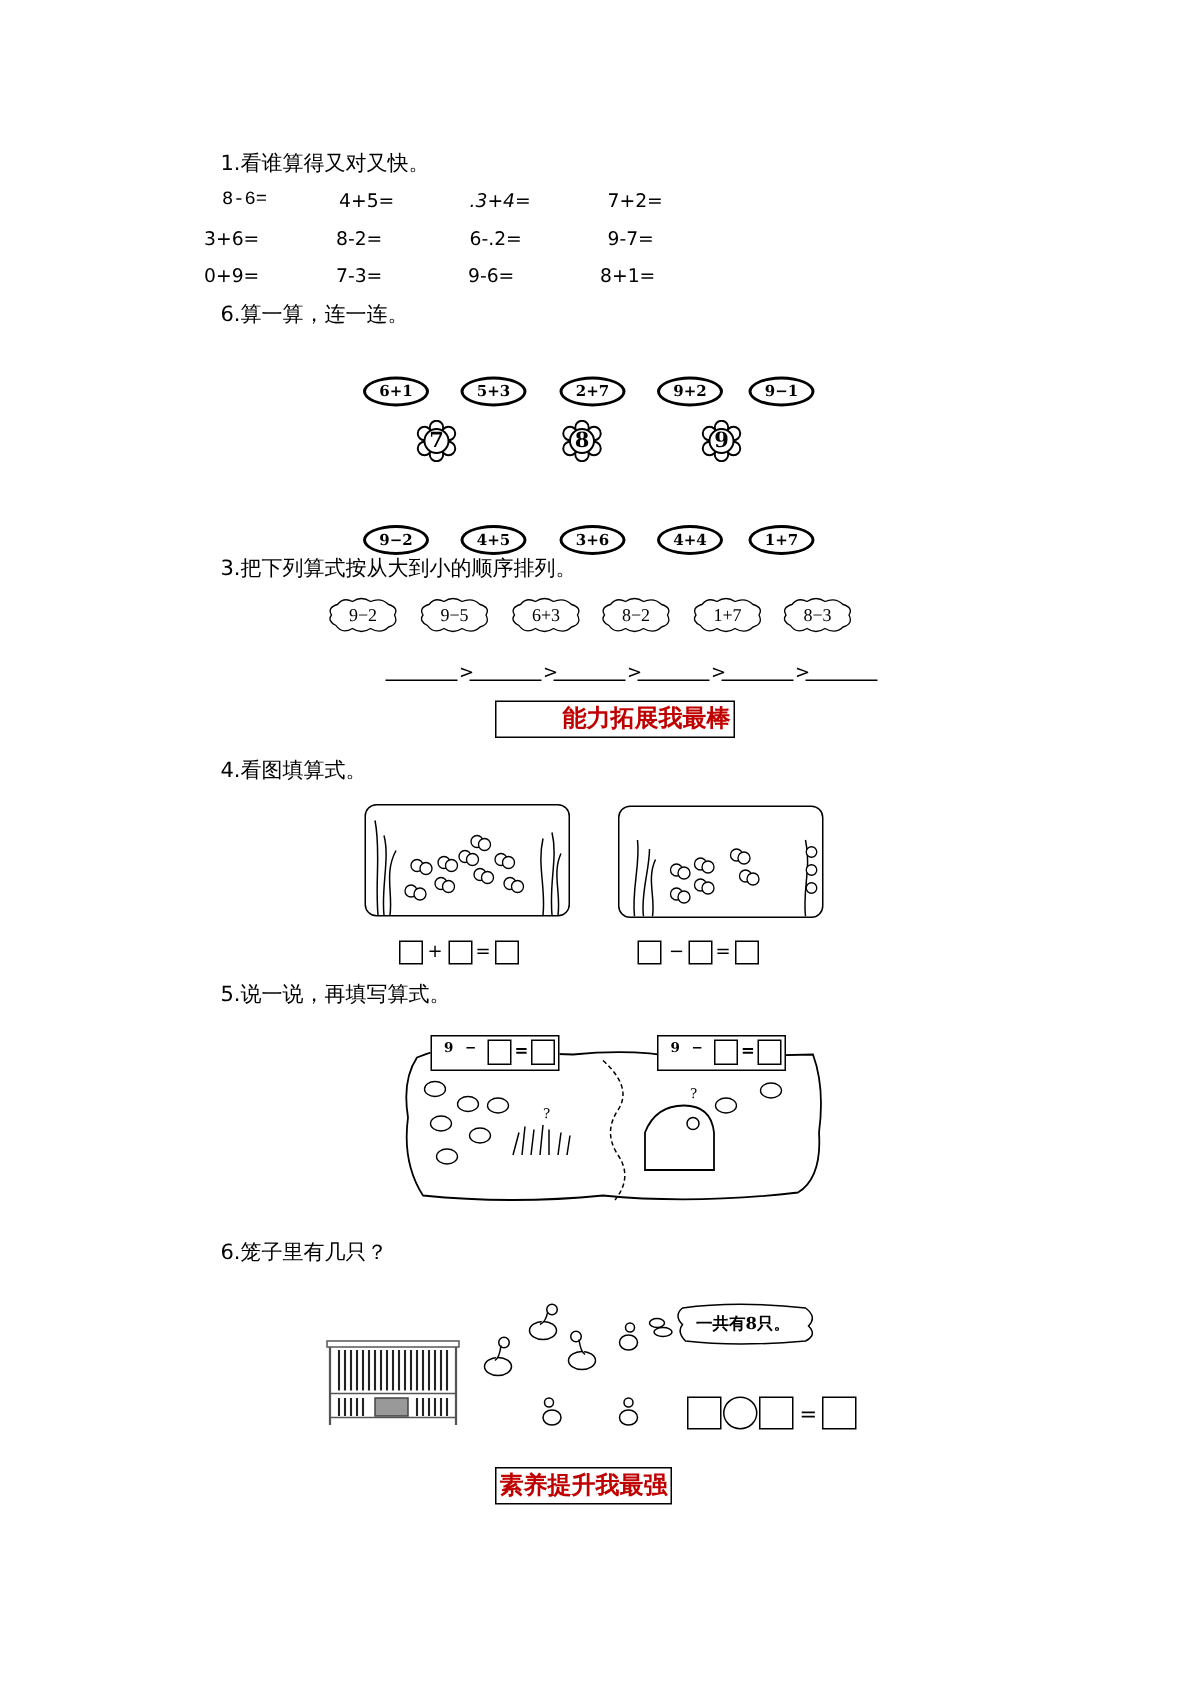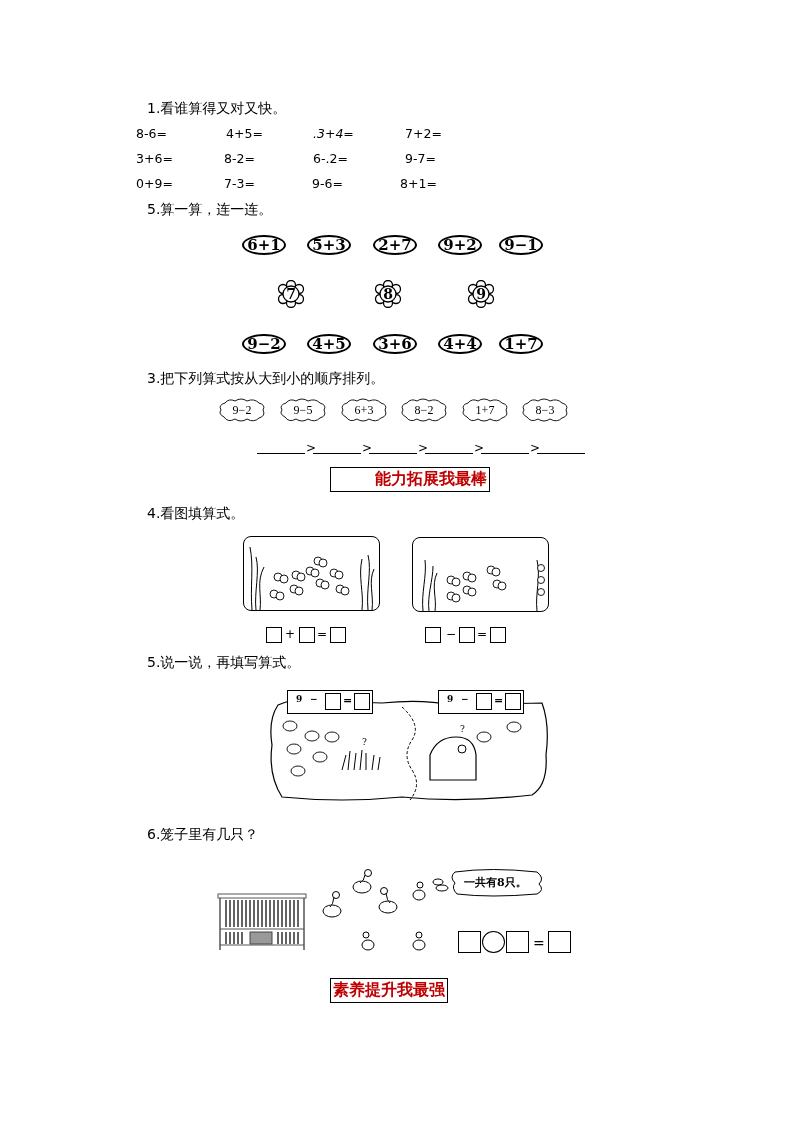--- a/index.html
+++ b/index.html
@@ -2,22 +2,22 @@
 <html><head>
 <meta charset="utf-8">
 <style>
   html, body { margin:0; padding:0; background:#ffffff; }
   body { width:794px; height:1123px; position:relative; overflow:hidden;
          font-family:"DejaVu Sans","Liberation Sans",sans-serif; color:#000; }
   .abs { position:absolute; }
   .qtitle { font-size:14px; white-space:nowrap;margin-left:29px; }
   .expr { font-size:12.5px; white-space:nowrap; font-family:"DejaVu Sans",sans-serif; }
   .oval { position:absolute; width:44px; height:20px; border:2px solid #000; border-radius:50%;
-          font-family:"DejaVu Serif","Liberation Serif",serif; font-size:15px; font-weight:bold;
-          display:flex; align-items:center; justify-content:center; box-sizing:border-box; }
+          font-family:"DejaVu Serif","Liberation Serif",serif; font-size:10px; font-weight:bold;
+          display:flex; align-items:center; justify-content:center; box-sizing:border-box;margin-top:16px; }
   .flower { position:absolute; width:28px; height:28px; }
   .flower span { position:absolute; left:0; top:0; width:28px; height:28px; display:flex;
           align-items:center; justify-content:center; font-family:"DejaVu Serif",serif;
           font-size:14px; font-weight:bold; }
   .cloud { position:absolute; width:50px; height:26px; }
   .cloud span { position:absolute; left:0; top:0; width:50px; height:26px; display:flex;
           align-items:center; justify-content:center; font-family:"Liberation Serif",serif; font-size:12px; }
   .blank { position:absolute; height:1px; background:#000; top:453px; }
   .gt { position:absolute; top:441px; font-size:12px; }
   .banner { position:absolute; border:1px solid #000; color:#c00000; font-weight:bold;
@@ -25,35 +25,35 @@
             padding:1px 2px; white-space:nowrap; letter-spacing:0px; }
   .box { position:absolute; border:1.3px solid #000; background:#fff; box-sizing:border-box; }
   .sign { position:absolute; font-size:12px; }
   .frame { position:absolute; border:1.5px solid #000; border-radius:8px; }
 </style>
 </head>
 <body>
 
 <div class="abs qtitle" style="left:118px;top:100px;">1.看谁算得又对又快。</div>
 <div class="abs">
-  <div class="abs expr" style="left:136px;top:126px;">8-6=</div>
+  <div class="abs expr" style="left:148px;top:126px;font-family:Liberation Mono, monospace;">8-6=</div>
   <div class="abs expr" style="left:226px;top:126px;">4+5=</div>
   <div class="abs expr" style="left:313px;top:126px;font-style:italic;">.3+4=</div>
   <div class="abs expr" style="left:405px;top:126px;">7+2=</div>
   <div class="abs expr" style="left:136px;top:151px;">3+6=</div>
   <div class="abs expr" style="left:224px;top:151px;">8-2=</div>
   <div class="abs expr" style="left:313px;top:151px;">6-.2=</div>
   <div class="abs expr" style="left:405px;top:151px;">9-7=</div>
   <div class="abs expr" style="left:136px;top:176px;">0+9=</div>
   <div class="abs expr" style="left:224px;top:176px;">7-3=</div>
   <div class="abs expr" style="left:312px;top:176px;">9-6=</div>
   <div class="abs expr" style="left:400px;top:176px;">8+1=</div>
 </div>
 
-<div class="abs qtitle" style="left:118px;top:201px;">5.算一算，连一连。</div>
+<div class="abs qtitle" style="left:118px;top:201px;">6.算一算，连一连。</div>
 <div class="oval" style="left:242px;top:235px;">6+1</div>
 <div class="oval" style="left:307px;top:235px;">5+3</div>
 <div class="oval" style="left:373px;top:235px;">2+7</div>
 <div class="oval" style="left:438px;top:235px;">9+2</div>
 <div class="oval" style="left:499px;top:235px;">9−1</div>
 
 <div class="flower" style="left:277px;top:280px;">
   <svg width="28" height="28" viewBox="0 0 28 28">
     <g fill="none" stroke="#000" stroke-width="1.3">
       <circle cx="14" cy="5" r="4.5"></circle>

